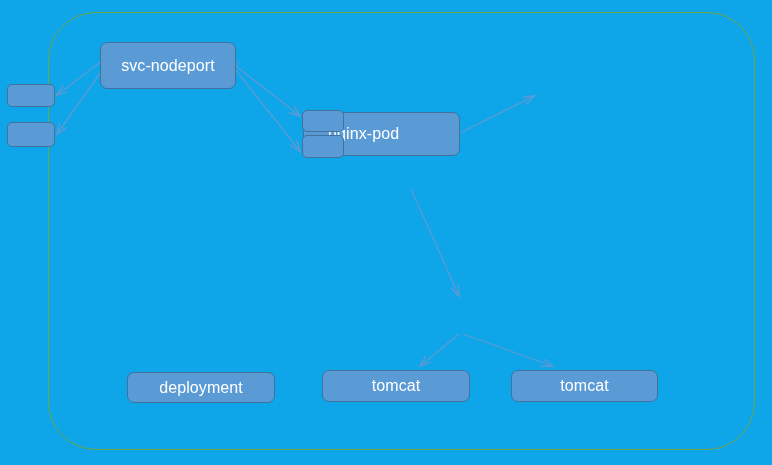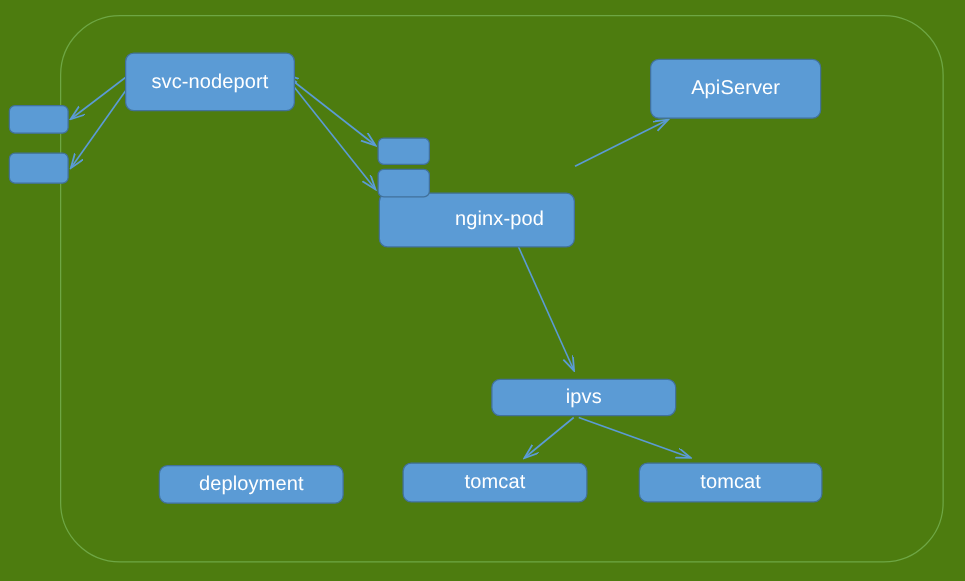--- a/index.html
+++ b/index.html
@@ -8,21 +8,21 @@
     padding: 0;
     background: #ffffff;
   }
   body {
     font-family: "Liberation Sans", sans-serif;
   }
   #canvas {
     position: relative;
     width: 772px;
     height: 465px;
-    background: #4d7c0f;
+    background: #0ea5e9;
     overflow: hidden;
   }
   
   .cluster-boundary {
     position: absolute;
     border: 1.5px solid #6EA644;
     border-radius: 48px;
     background: transparent;
     box-sizing: border-box;
   }
@@ -42,22 +42,21 @@
     font-weight: 400;
     letter-spacing: 0.1px;
     white-space: nowrap;
     line-height: 1;
   }
   .node.small {
     border-radius: 5px;
   }
   .node.pod-main {
     justify-content: flex-start;
-    padding-left: 60px;
-    margin-top: 42px;
+    padding-left: 24px;
   }
   svg.edges {
     position: absolute;
     left: 0;
     top: 0;
     width: 772px;
     height: 465px;
     pointer-events: none;
     overflow: visible;
   }
@@ -98,30 +97,28 @@
       <line x1="463" y1="334" x2="552" y2="366" marker-end="url(#arrowEnd)"></line>
     </g>
   </svg>
 
   <div class="node small" style="left:7px; top:84px; width:48px; height:23px;"></div>
 
   <div class="node small" style="left:7px; top:122px; width:48px; height:25px;"></div>
 
   <div class="node" style="left:100px; top:42px; width:136px; height:47px;">svc-nodeport</div>
 
-  <div class="node" style="left:520px; top:47px; width:137px; height:48px;">ApiServer</div>
 
   <div class="node pod-main" style="left:303px; top:112px; width:157px; height:44px;">nginx-pod</div>
 
   <div class="node small" style="left:302px; top:110px; width:42px; height:22px;"></div>
 
   <div class="node small" style="left:302px; top:135px; width:42px; height:23px;"></div>
 
 
   <div class="node" style="left:127px; top:372px; width:148px; height:31px;text-align:center;">deployment</div>
 
-  <div class="node" style="left:393px; top:303px; width:148px; height:30px;">ipvs</div>
 
   <div class="node" style="left:322px; top:370px; width:148px; height:32px;">tomcat</div>
 
   <div class="node" style="left:511px; top:370px; width:147px; height:32px;">tomcat</div>
 
 </div>
 
 </body></html>

